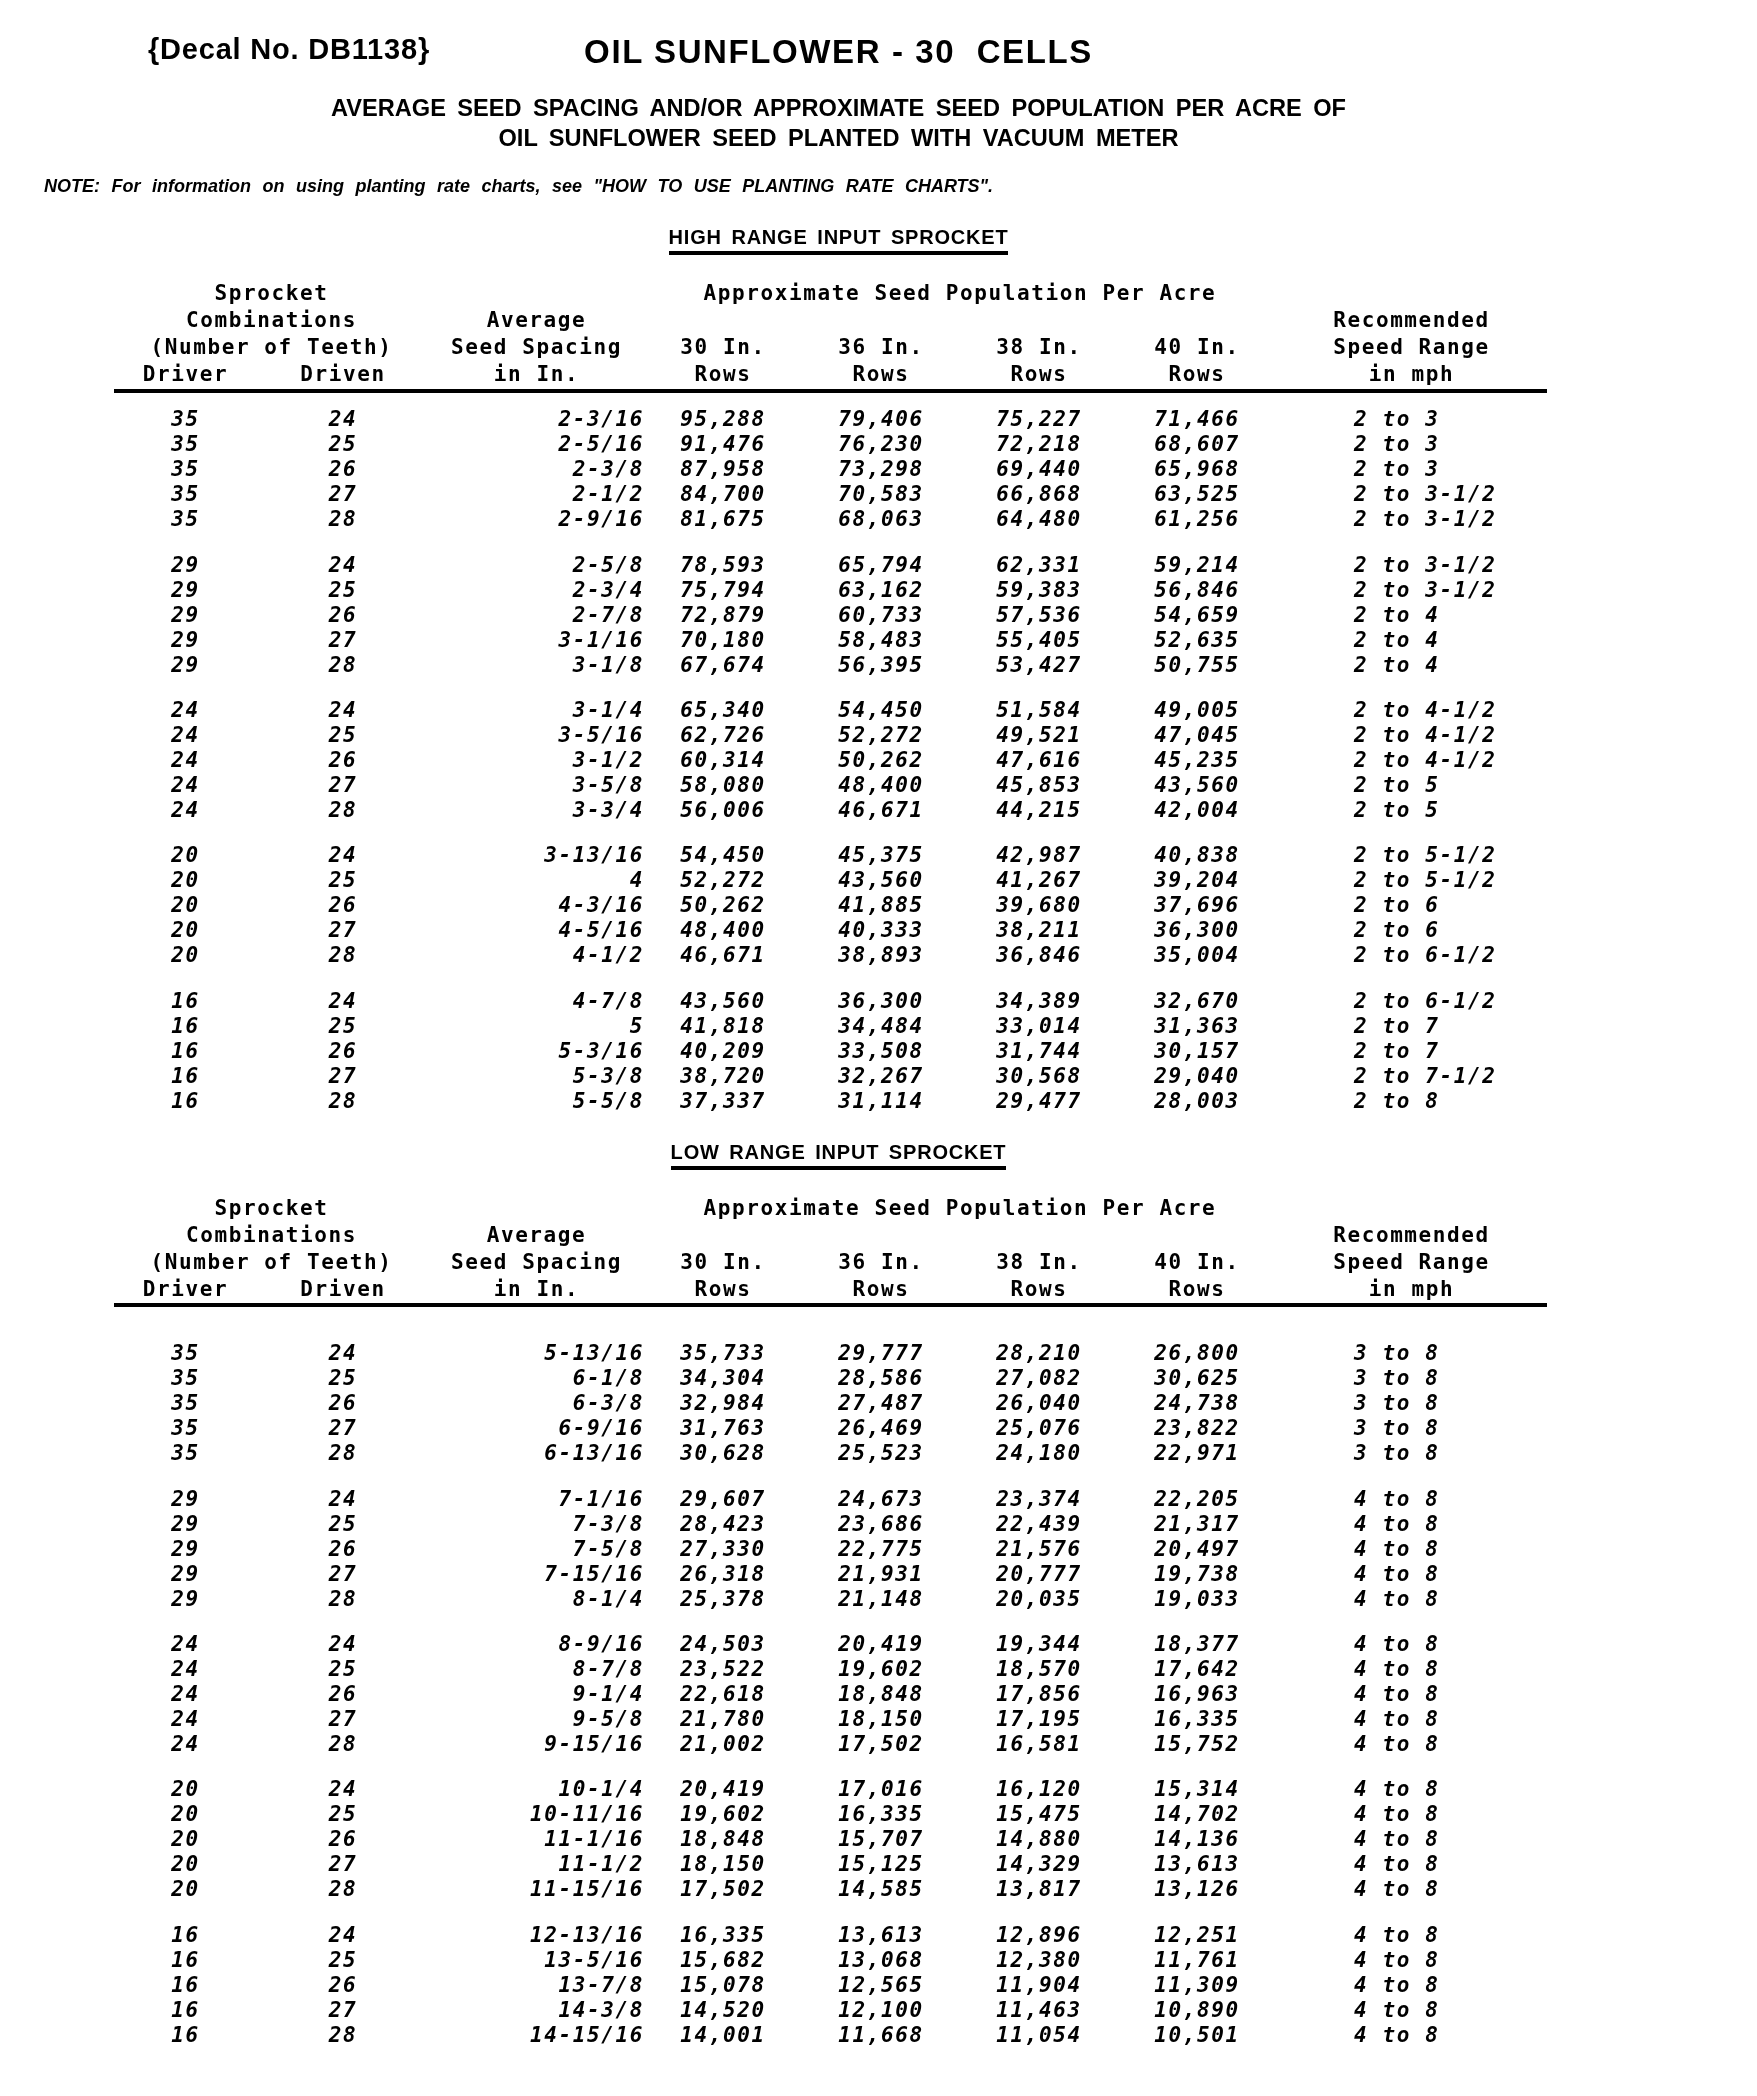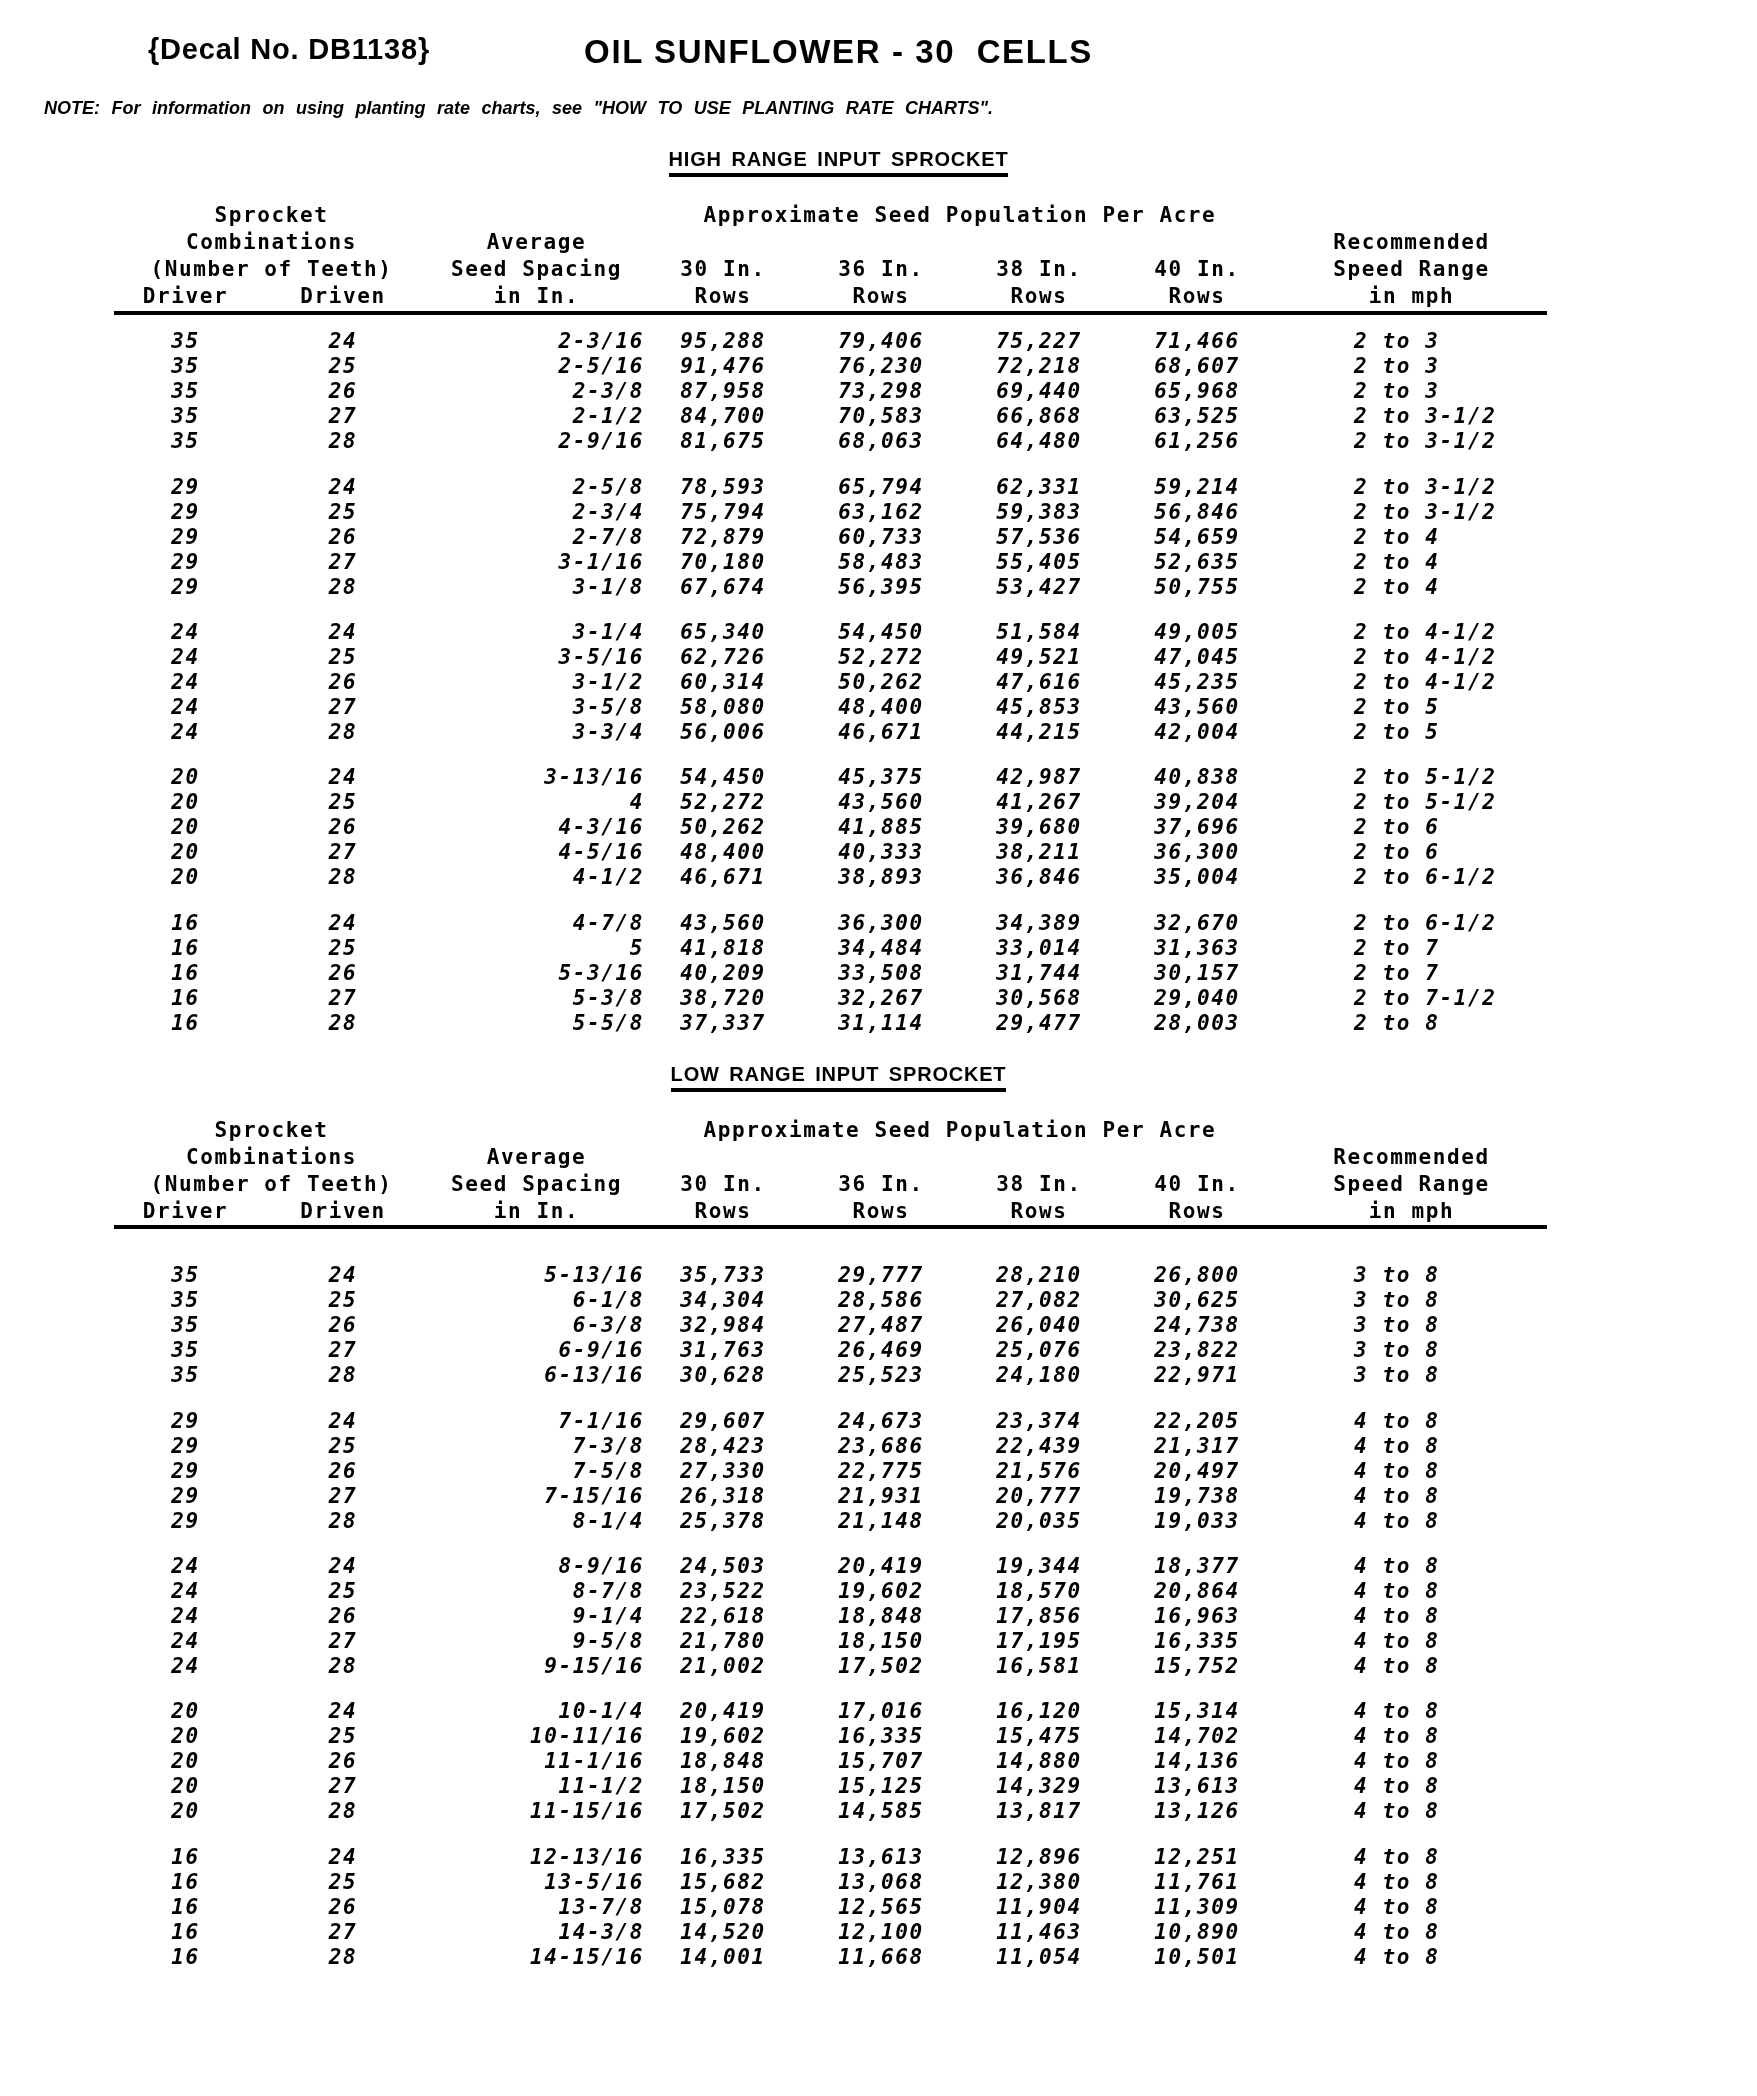--- a/index.html
+++ b/index.html
@@ -53,20 +53,24 @@
 </head>
 <body>
 
 <div class="content">
 
   <div class="top-row">
     <span class="decal">{Decal No. DB1138}</span>
     <div class="doc-title">OIL SUNFLOWER - 30  CELLS</div>
   </div>
 
+  <div class="subtitle">
+    <div>AVERAGE SEED SPACING AND/OR APPROXIMATE SEED POPULATION PER ACRE OF</div>
+    <div>OIL SUNFLOWER SEED PLANTED WITH VACUUM METER</div>
+  </div>
 
   <div class="note">NOTE: For information on using planting rate charts, see "HOW TO USE PLANTING RATE CHARTS".</div>
 
   <div class="section-title-wrap">
     <span class="section-title st-high">HIGH RANGE INPUT SPROCKET</span>
   </div>
 
   <div class="ptable mono">
     <div class="thead-high">
       <div class="hgrid">
@@ -519,21 +523,21 @@
             <div class="c c-40">18,377</div>
             <div class="c c-speed">4 to 8</div>
           </div>
           <div class="trow">
             <div class="c c-driver">24</div>
             <div class="c c-driven">25</div>
             <div class="c c-spacing">8-7/8</div>
             <div class="c c-30">23,522</div>
             <div class="c c-36">19,602</div>
             <div class="c c-38">18,570</div>
-            <div class="c c-40">20,864</div>
+            <div class="c c-40">17,642</div>
             <div class="c c-speed">4 to 8</div>
           </div>
           <div class="trow">
             <div class="c c-driver">24</div>
             <div class="c c-driven">26</div>
             <div class="c c-spacing">9-1/4</div>
             <div class="c c-30">22,618</div>
             <div class="c c-36">18,848</div>
             <div class="c c-38">17,856</div>
             <div class="c c-40">16,963</div>

